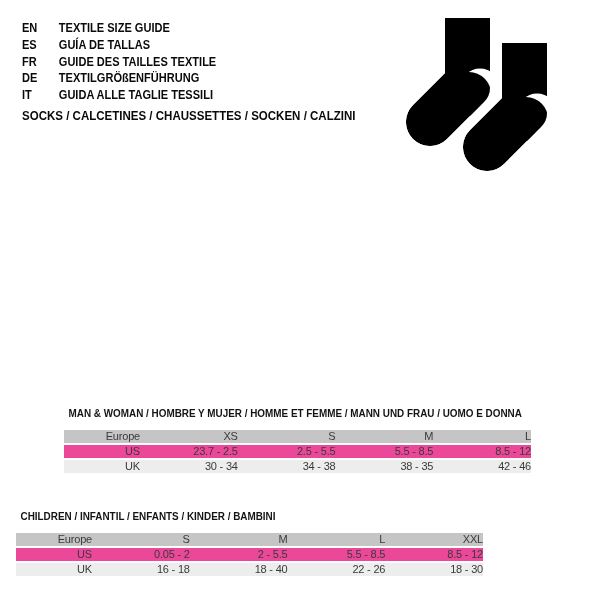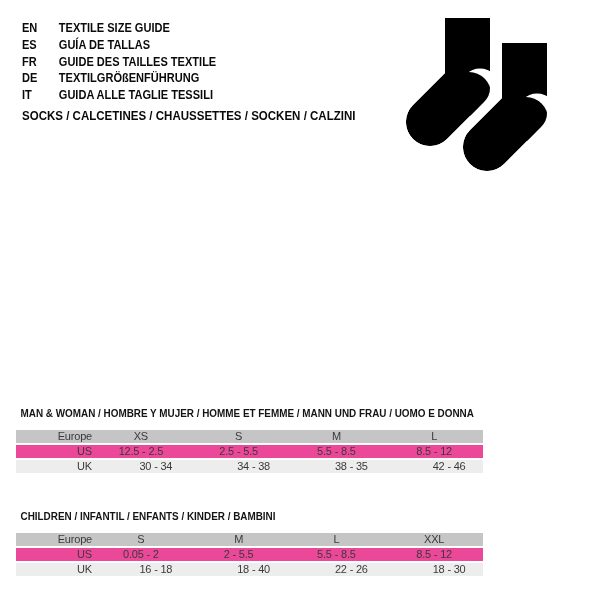--- a/index.html
+++ b/index.html
@@ -13,32 +13,32 @@
   .lang-code{width:40px;flex:0 0 40px;}
   .category-line{position:absolute;left:22px;top:109px;font-size:12px;font-weight:bold;
             line-height:14px;transform:scaleX(.96);transform-origin:left;
             white-space:nowrap;color:#0a0a0a;}
 
   
   .socks-svg{position:absolute;left:400px;top:10px;width:170px;height:180px;}
 
   
   .size-table{position:absolute;left:16px;width:467px;}
-  .size-table.t1{top:407px;}
+  .size-table.t1{top:407px;margin-left:48px;}
   .size-table.t2{top:510px;}
   .table-title{font-size:11px;font-weight:bold;color:#141414;height:13px;line-height:13px;
                padding-left:5px;margin-bottom:10px;transform:scaleX(.9);transform-origin:left;
                white-space:nowrap;}
   .trow{display:flex;height:13px;line-height:13px;margin-bottom:2px;
         font-size:11px;letter-spacing:-.2px;color:#3a3a3a;}
   .trow.head{background:#c5c5c5;}
   .trow.r1{background:#ec4899;}
   .trow.r2{background:#ededed;gap:30px;}
   .cell0{flex:0 0 70px;width:70px;padding-left:6px;text-align:right;}
-  .cell{flex:1 1 0;text-align:center;}
+  .cell{flex:1 1 0;text-align:right;}
 </style>
 </head>
 <body>
 
 <div class="page">
 
   <div class="lang-block">
     <div class="lang-row">
       <span class="lang-code">EN</span>
       <span class="lang-label">TEXTILE SIZE GUIDE</span>
@@ -93,21 +93,21 @@
     <div class="table-title">MAN &amp; WOMAN / HOMBRE Y MUJER / HOMME ET FEMME / MANN UND FRAU / UOMO E DONNA</div>
     <div class="trow head">
       <span class="cell0">Europe</span>
       <span class="cell">XS</span>
       <span class="cell">S</span>
       <span class="cell">M</span>
       <span class="cell">L</span>
     </div>
     <div class="trow r1">
       <span class="cell0">US</span>
-      <span class="cell">12.5 - 2.5</span>
+      <span class="cell">23.7 - 2.5</span>
       <span class="cell">2.5 - 5.5</span>
       <span class="cell">5.5 - 8.5</span>
       <span class="cell">8.5 - 12</span>
     </div>
     <div class="trow r2">
       <span class="cell0">UK</span>
       <span class="cell">30 - 34</span>
       <span class="cell">34 - 38</span>
       <span class="cell">38 - 35</span>
       <span class="cell">42 - 46</span>

